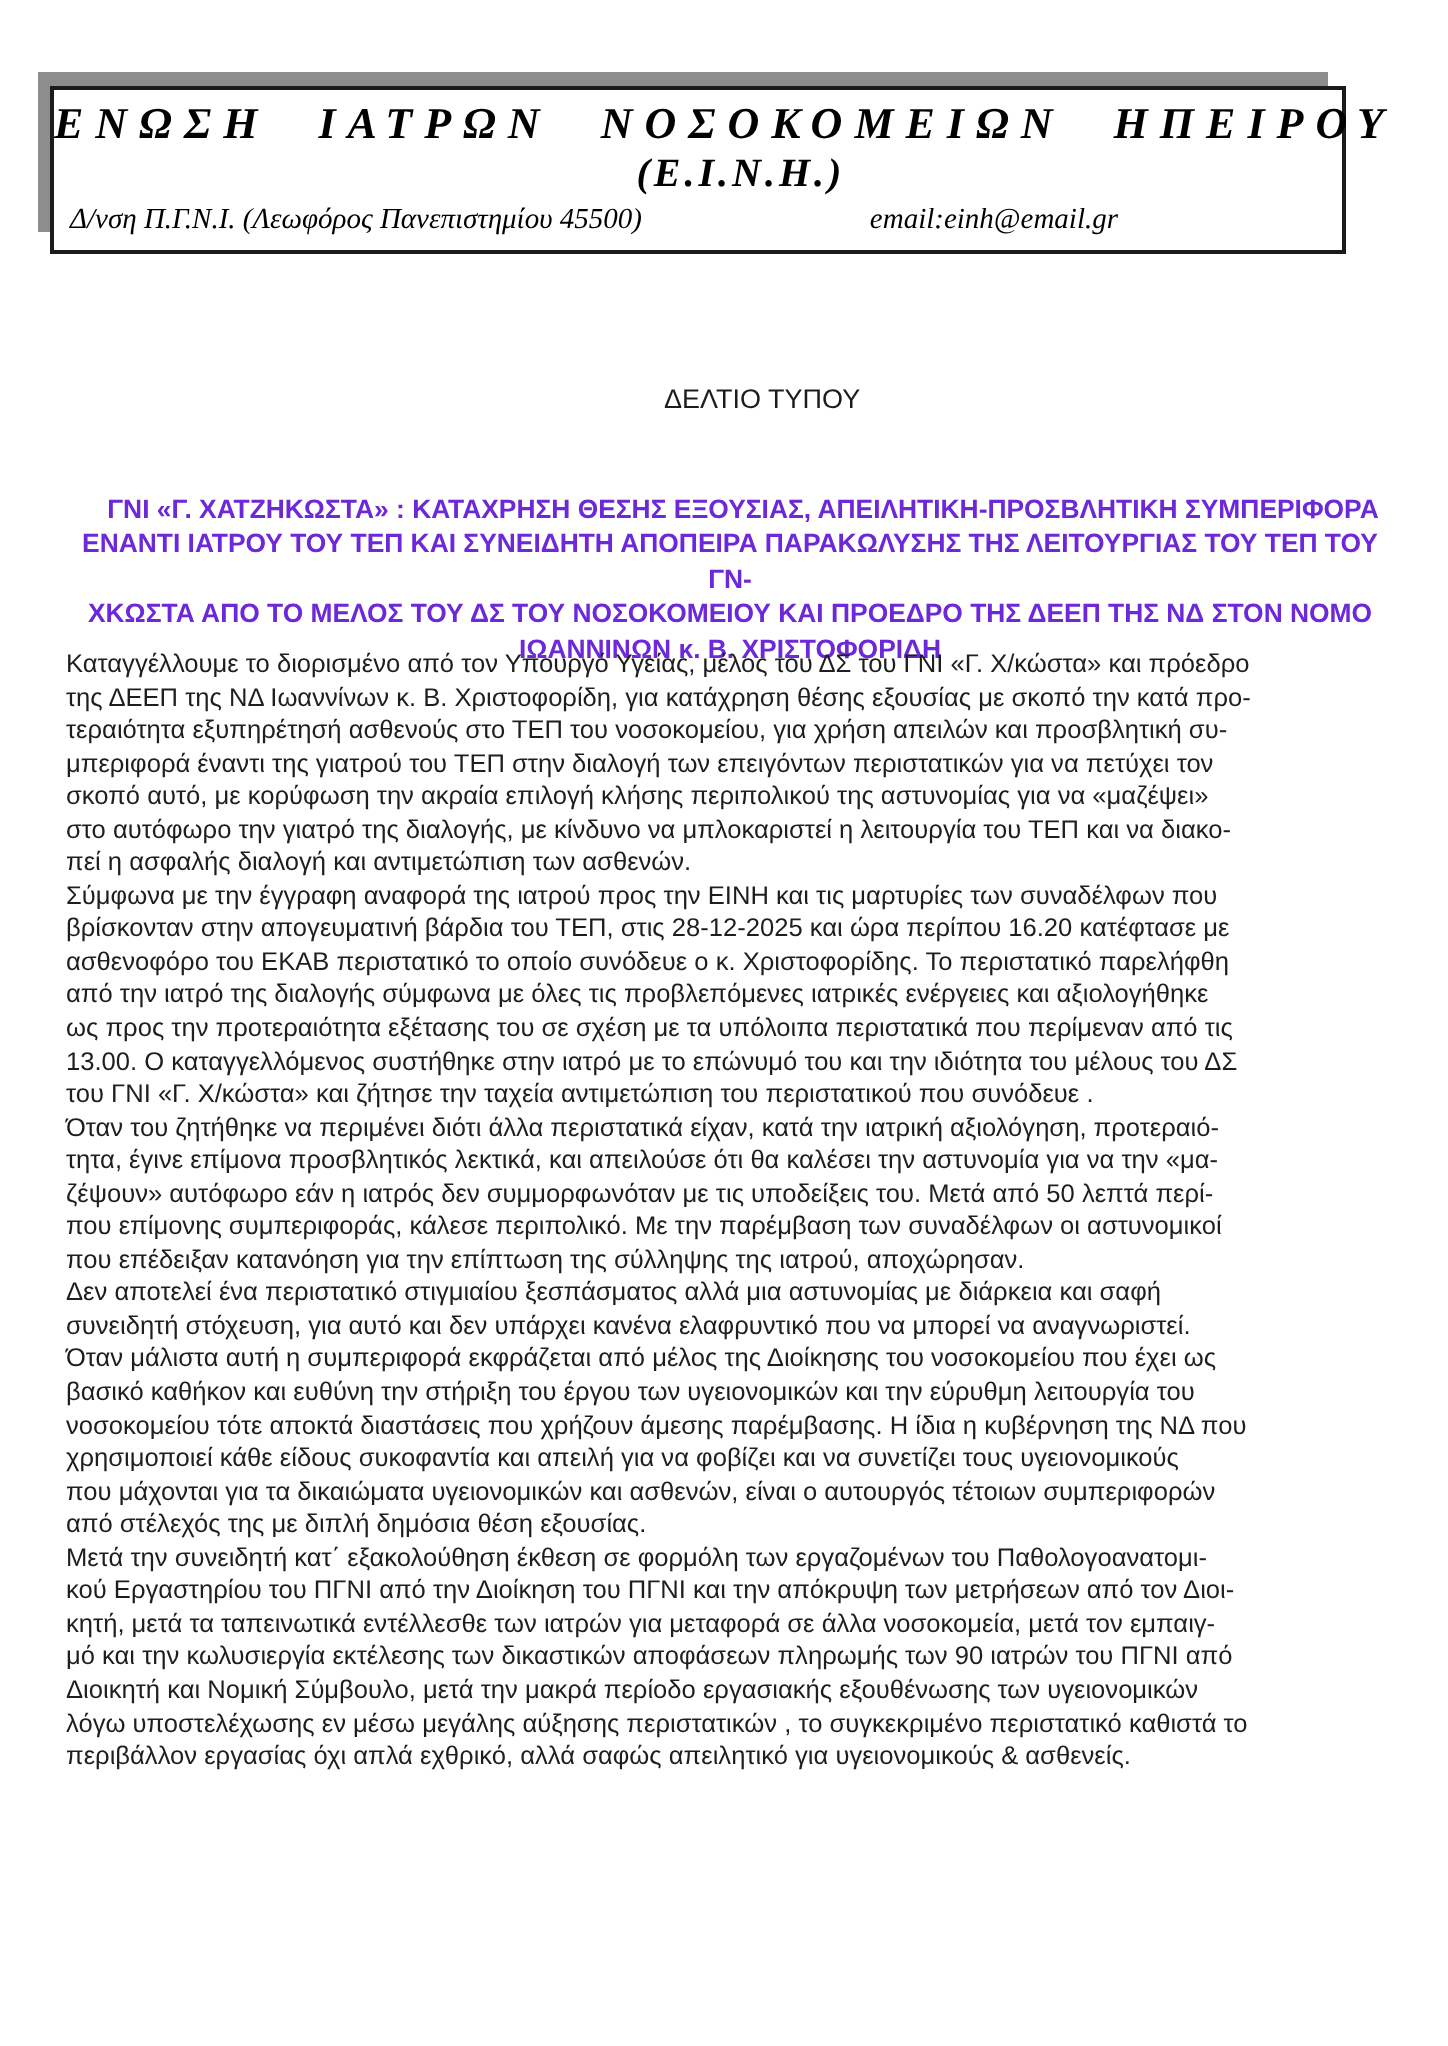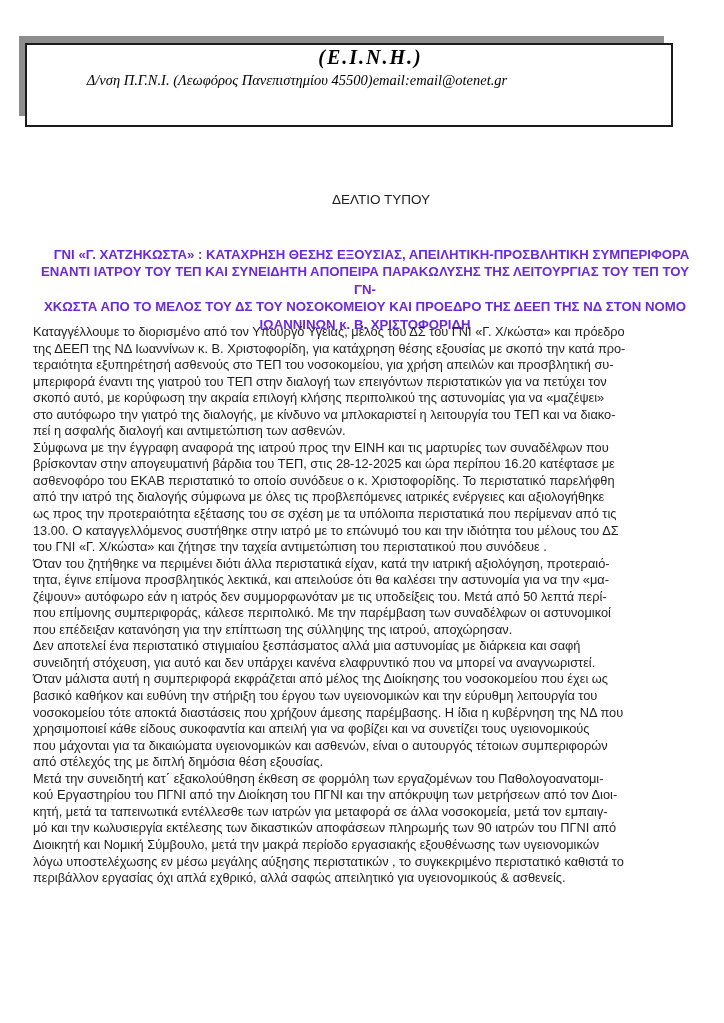--- a/index.html
+++ b/index.html
@@ -41,21 +41,21 @@
   .org-abbr {
     text-align: center;
     font-weight: bold;
     font-size: 20px;
     letter-spacing: 2px;
     margin-top: 1px;
     padding-left: 43px;
   }
   .org-contact-row {
     display: flex;
-    justify-content: center;
+    justify-content: space-between;
     padding: 3px 112px 0 8px;
     font-size: 14.5px;
   }
   
   .doc-meta {
     position: absolute;
     left: 483px; top: 142px;
     font-size: 13.5px;
     line-height: 17.5px;
     color: #1c1c1c;
@@ -94,24 +94,25 @@
   }
 </style>
 </head>
 <body>
 
 <div class="page">
 
   <div class="header-shadow"></div>
 
   <div class="header-box">
+    <div class="org-name">ΕΝΩΣΗ ΙΑΤΡΩΝ ΝΟΣΟΚΟΜΕΙΩΝ ΗΠΕΙΡΟΥ</div>
     <div class="org-abbr">(Ε.Ι.Ν.Η.)</div>
     <div class="org-contact-row">
       <span>Δ/νση Π.Γ.Ν.Ι. (Λεωφόρος Πανεπιστημίου 45500)</span>
-      <span>email:email@otenet.gr</span>
+      <span>email:einh@email.gr</span>
     </div>
   </div>
 
 
   <div class="press-label">ΔΕΛΤΙΟ ΤΥΠΟΥ</div>
 
   <div class="press-title">ΓΝΙ «Γ. ΧΑΤΖΗΚΩΣΤΑ» : ΚΑΤΑΧΡΗΣΗ ΘΕΣΗΣ ΕΞΟΥΣΙΑΣ, ΑΠΕΙΛΗΤΙΚΗ-ΠΡΟΣΒΛΗΤΙΚΗ ΣΥΜΠΕΡΙΦΟΡΑ
 ΕΝΑΝΤΙ ΙΑΤΡΟΥ ΤΟΥ ΤΕΠ ΚΑΙ ΣΥΝΕΙΔΗΤΗ ΑΠΟΠΕΙΡΑ ΠΑΡΑΚΩΛΥΣΗΣ ΤΗΣ ΛΕΙΤΟΥΡΓΙΑΣ ΤΟΥ ΤΕΠ ΤΟΥ ΓΝ-
 ΧΚΩΣΤΑ ΑΠΟ ΤΟ ΜΕΛΟΣ ΤΟΥ ΔΣ ΤΟΥ ΝΟΣΟΚΟΜΕΙΟΥ ΚΑΙ ΠΡΟΕΔΡΟ ΤΗΣ ΔΕΕΠ ΤΗΣ ΝΔ ΣΤΟΝ ΝΟΜΟ
 ΙΩΑΝΝΙΝΩΝ κ. Β. ΧΡΙΣΤΟΦΟΡΙΔΗ</div>

